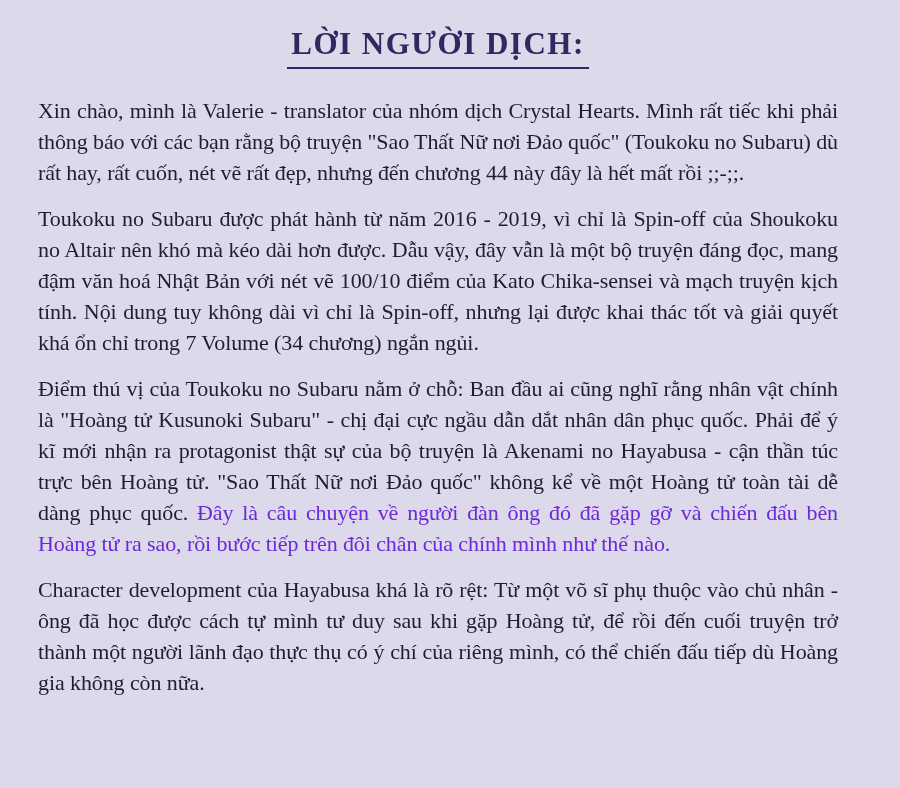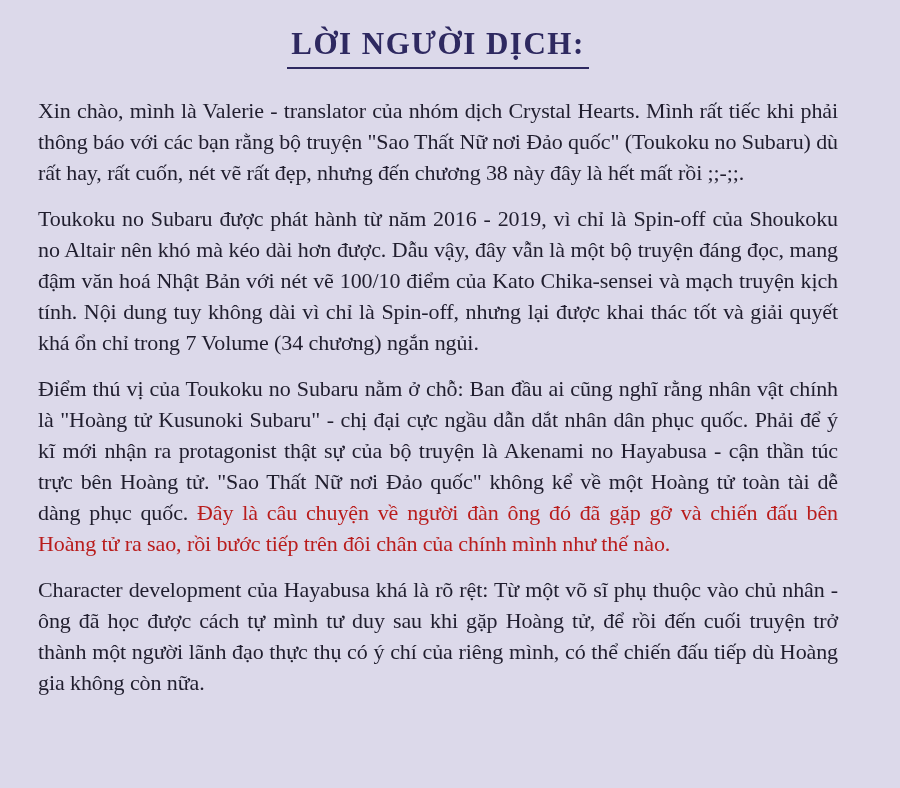--- a/index.html
+++ b/index.html
@@ -32,34 +32,34 @@
   }
   .body-text p {
     margin: 0 0 15px 0;
     font-size: 22px;
     line-height: 31px;
     text-align: justify;
     color: #201e2e;
     letter-spacing: -0.1px;
   }
   .body-text p:last-child { margin-bottom: 8px; }
-  .accent { color: #b91c1c; }
+  .accent { color: #6d28d9; }
 </style>
 </head>
 <body>
 
 <div class="page">
 
   <div class="title-wrap">
     <span class="page-title">LỜI NGƯỜI DỊCH:</span>
   </div>
 
   <div class="body-text">
 
-    <p>Xin chào, mình là Valerie - translator của nhóm dịch Crystal Hearts. Mình rất tiếc khi phải thông báo với các bạn rằng bộ truyện "Sao Thất Nữ nơi Đảo quốc" (Toukoku no Subaru) dù rất hay, rất cuốn, nét vẽ rất đẹp, nhưng đến chương 38 này đây là hết mất rồi ;;-;;.</p>
+    <p>Xin chào, mình là Valerie - translator của nhóm dịch Crystal Hearts. Mình rất tiếc khi phải thông báo với các bạn rằng bộ truyện "Sao Thất Nữ nơi Đảo quốc" (Toukoku no Subaru) dù rất hay, rất cuốn, nét vẽ rất đẹp, nhưng đến chương 44 này đây là hết mất rồi ;;-;;.</p>
 
     <p>Toukoku no Subaru được phát hành từ năm 2016 - 2019, vì chỉ là Spin-off của Shoukoku no Altair nên khó mà kéo dài hơn được. Dẫu vậy, đây vẫn là một bộ truyện đáng đọc, mang đậm văn hoá Nhật Bản với nét vẽ 100/10 điểm của Kato Chika-sensei và mạch truyện kịch tính. Nội dung tuy không dài vì chỉ là Spin-off, nhưng lại được khai thác tốt và giải quyết khá ổn chỉ trong 7 Volume (34 chương) ngắn ngủi.</p>
 
     <p><span>Điểm thú vị của Toukoku no Subaru nằm ở chỗ: Ban đầu ai cũng nghĩ rằng nhân vật chính là "Hoàng tử Kusunoki Subaru" - chị đại cực ngầu dẫn dắt nhân dân phục quốc. Phải để ý kĩ mới nhận ra protagonist thật sự của bộ truyện là Akenami no Hayabusa - cận thần túc trực bên Hoàng tử. "Sao Thất Nữ nơi Đảo quốc" không kể về một Hoàng tử toàn tài dễ dàng phục quốc. </span><span class="accent">Đây là câu chuyện về người đàn ông đó đã gặp gỡ và chiến đấu bên Hoàng tử ra sao, rồi bước tiếp trên đôi chân của chính mình như thế nào.</span></p>
 
     <p>Character development của Hayabusa khá là rõ rệt: Từ một võ sĩ phụ thuộc vào chủ nhân - ông đã học được cách tự mình tư duy sau khi gặp Hoàng tử, để rồi đến cuối truyện trở thành một người lãnh đạo thực thụ có ý chí của riêng mình, có thể chiến đấu tiếp dù Hoàng gia không còn nữa.</p>
 
   </div>
 
 </div>

